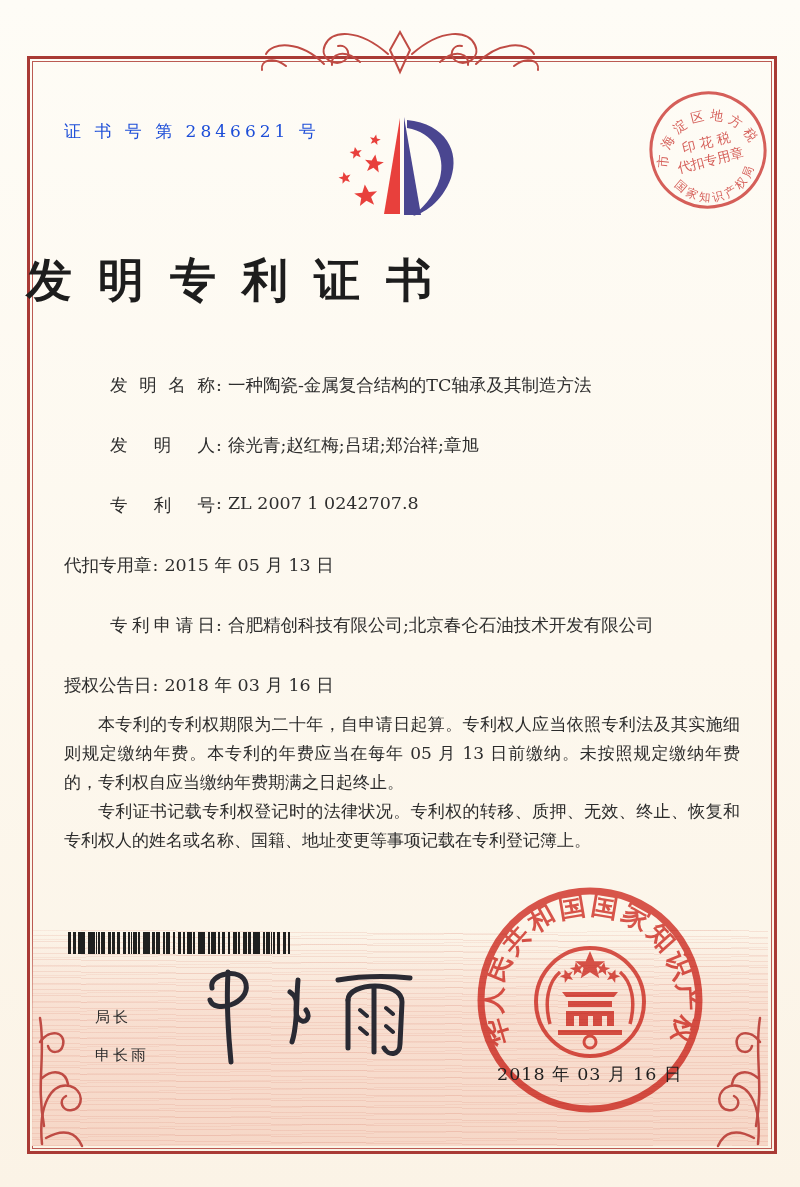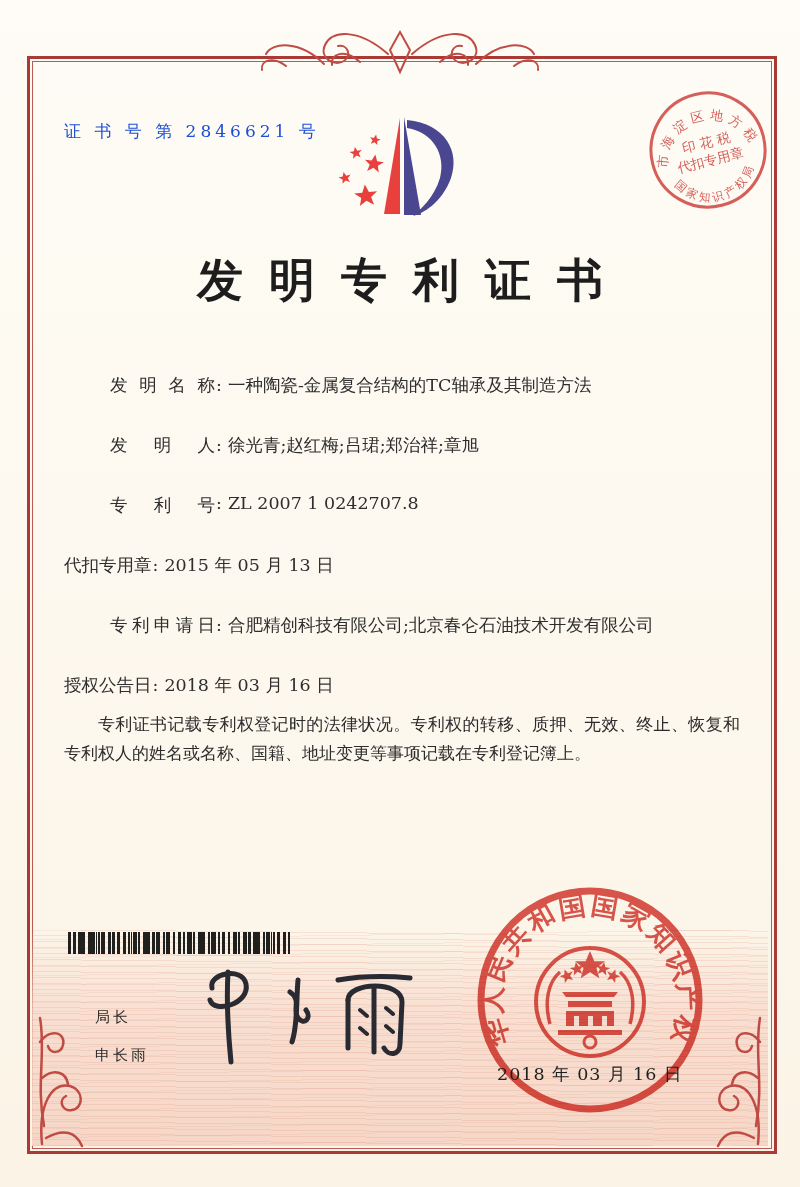--- a/index.html
+++ b/index.html
@@ -9,21 +9,21 @@
   .frame{position:absolute;left:27px;top:56px;width:744px;height:1092px;
          border:3px solid #a93a35;}
   .frame::after{content:'';position:absolute;inset:2px;border:1px solid #bb5a52;}
   .pink-zone{position:absolute;left:32px;top:930px;width:736px;height:216px;
       background:
         repeating-linear-gradient(0.6deg, rgba(214,120,100,0.16) 0 1px, rgba(0,0,0,0) 1px 6px),
         repeating-linear-gradient(-0.8deg, rgba(214,120,100,0.10) 0 1px, rgba(0,0,0,0) 1px 9px),
         linear-gradient(180deg, rgba(247,216,201,0) 0%, rgba(247,216,201,0.75) 38%, #f6d7c7 100%);
   }
   .cert-no{position:absolute;left:64px;top:120px;font-size:17px;letter-spacing:4px;color:#1d4ed8;}
-  .title{position:absolute;left:0;top:250px;width:800px;text-align:center;
+  .title{position:absolute;left:0;top:250px;width:800px;text-align:left;
          font-size:46px;font-weight:600;letter-spacing:26px;text-indent:26px;color:#1d1d1d;}
   .fields{position:absolute;left:64px;top:373px;width:680px;font-size:17.5px;}
   .frow{position:absolute;left:0;white-space:nowrap;}
   .frow.r0{top:0px}.frow.r1{top:60px}.frow.r2{top:120px}
   .frow.r3{top:180px}.frow.r4{top:240px}.frow.r5{top:300px}
   .flabel{display:inline-block;vertical-align:top;}
   .flabel.w{width:105px;text-align:justify;text-align-last:justify;margin-left:46px;}
   .fcolon{display:inline-block;margin:0 6px 0 1px;}
   .paras{position:absolute;left:64px;top:710px;width:676px;font-size:17px;line-height:29px;color:#2c2c2c;}
   .paras p{margin:0;text-indent:2em;text-align:justify;}
@@ -125,20 +125,21 @@
 <div class="fields">
   <div class="frow r0"><span class="flabel w">发明名称</span><span class="fcolon">:</span><span>一种陶瓷-金属复合结构的TC轴承及其制造方法</span></div>
   <div class="frow r1"><span class="flabel w">发明人</span><span class="fcolon">:</span><span>徐光青;赵红梅;吕珺;郑治祥;章旭</span></div>
   <div class="frow r2"><span class="flabel w">专利号</span><span class="fcolon">:</span><span>ZL 2007 1 0242707.8</span></div>
   <div class="frow r3"><span class="flabel">代扣专用章</span><span class="fcolon">:</span><span>2015 年 05 月 13 日</span></div>
   <div class="frow r4"><span class="flabel w">专利申请日</span><span class="fcolon">:</span><span>合肥精创科技有限公司;北京春仑石油技术开发有限公司</span></div>
   <div class="frow r5"><span class="flabel">授权公告日</span><span class="fcolon">:</span><span>2018 年 03 月 16 日</span></div>
 </div>
 
 <div class="paras">
+  <p>本专利的专利权期限为二十年，自申请日起算。专利权人应当依照专利法及其实施细则规定缴纳年费。本专利的年费应当在每年 05 月 13 日前缴纳。未按照规定缴纳年费的，专利权自应当缴纳年费期满之日起终止。</p>
   <p>专利证书记载专利权登记时的法律状况。专利权的转移、质押、无效、终止、恢复和专利权人的姓名或名称、国籍、地址变更等事项记载在专利登记簿上。</p>
 </div>
 
 <div class="barcode"></div>
 
 <div class="director">
   <div>局长</div>
   <div>申长雨</div>
 </div>
 

